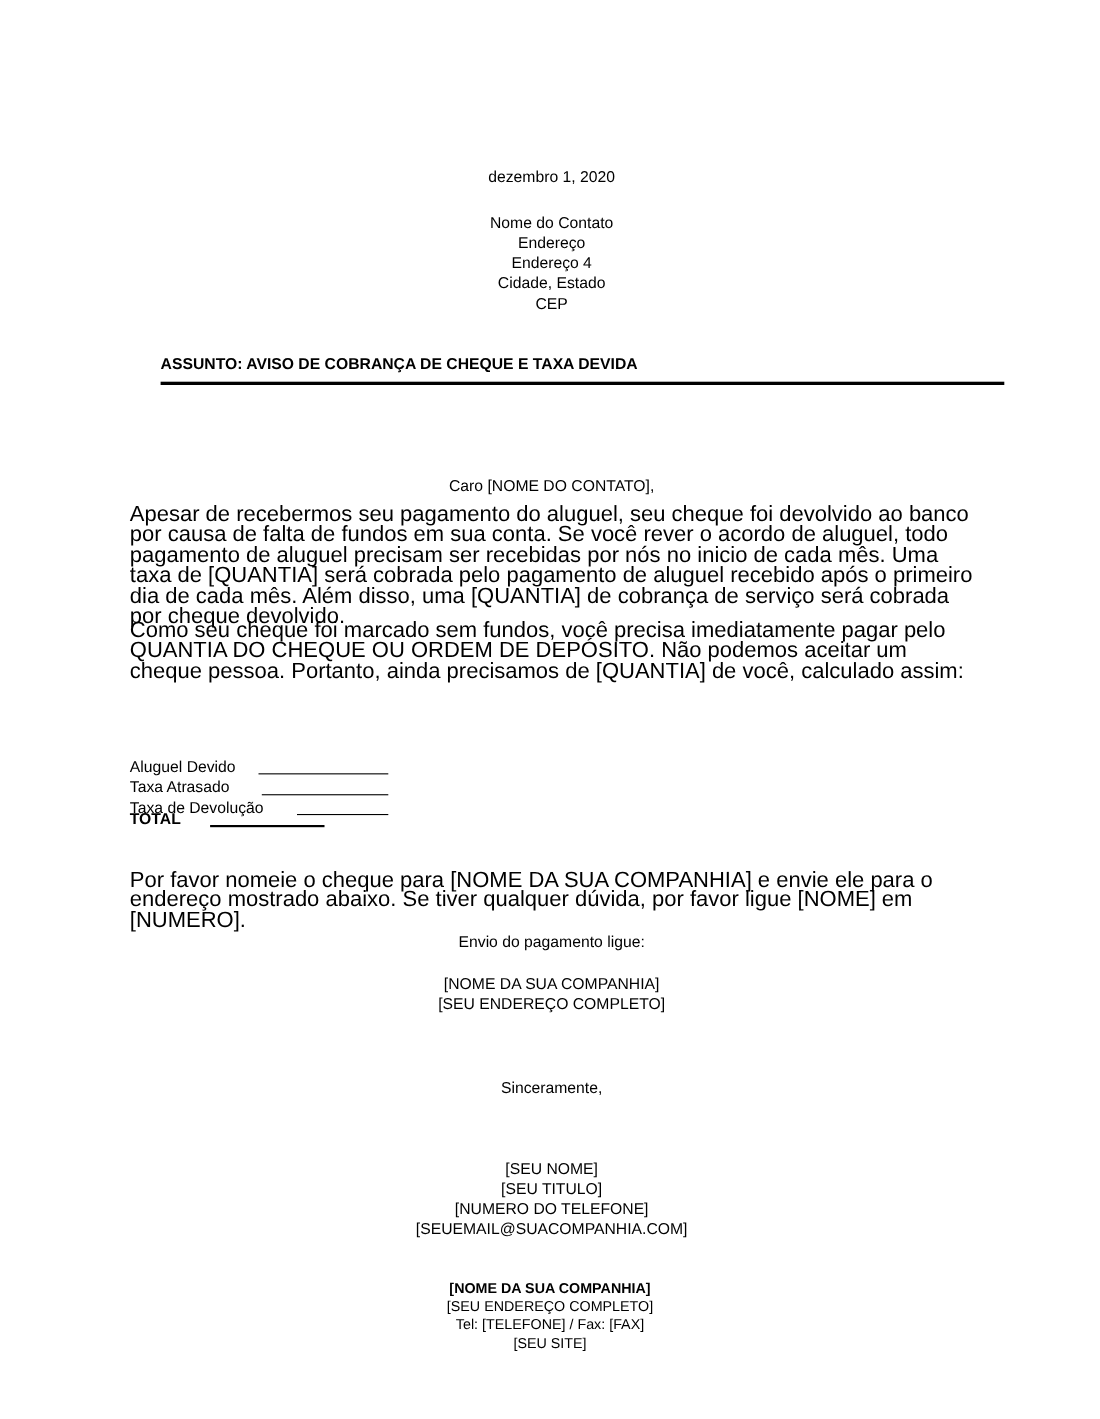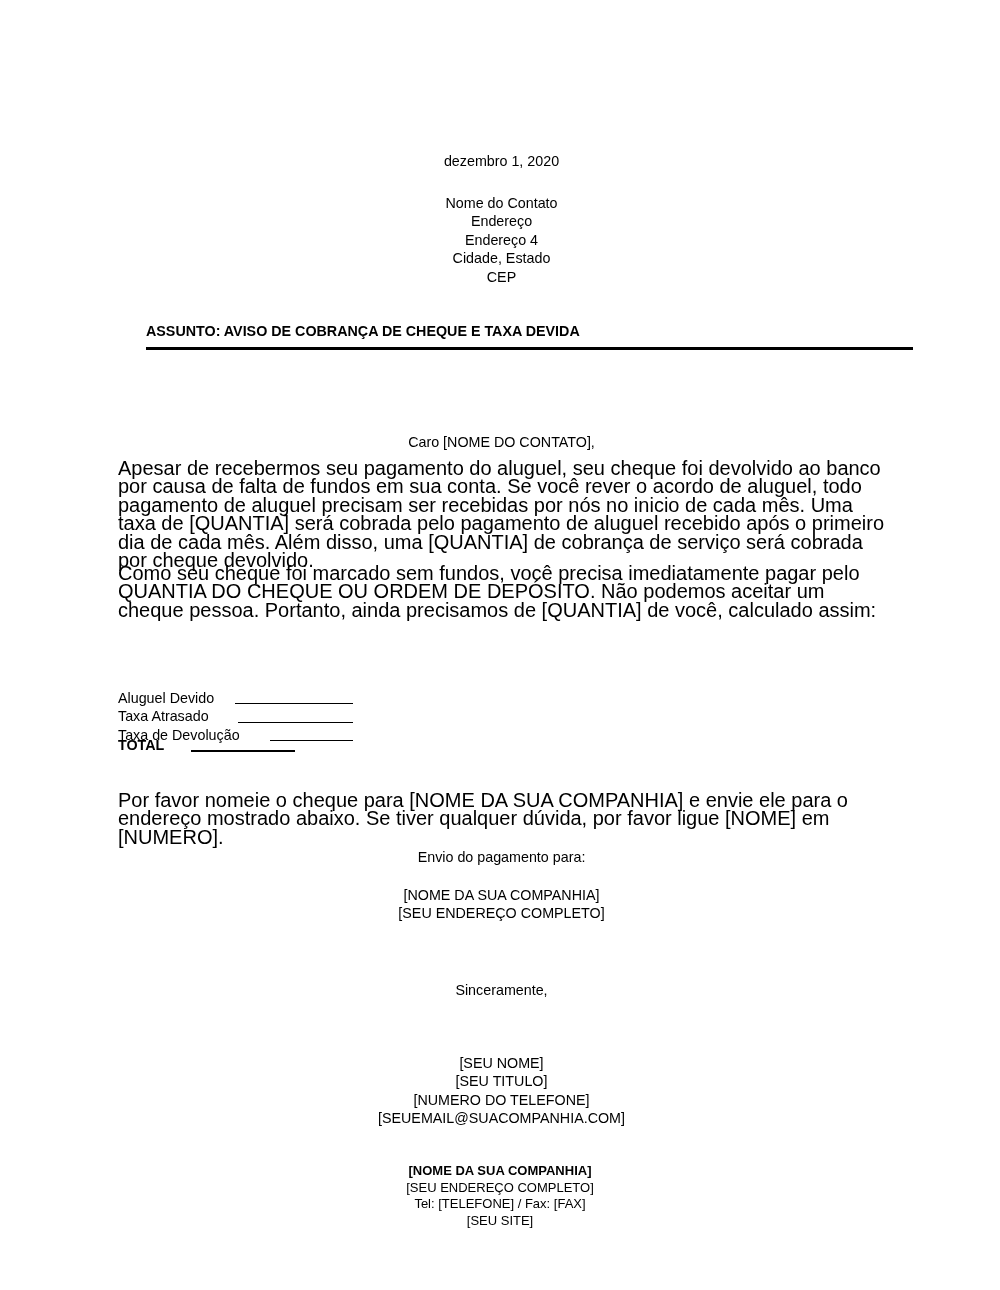--- a/index.html
+++ b/index.html
@@ -167,21 +167,21 @@
         <span class="fee-label">TOTAL</span>
         <span class="total-underline"></span>
       </div>
     </div>
 
     <div class="para3-block">
       <div class="para">Por favor nomeie o cheque para [NOME DA SUA COMPANHIA] e envie ele para o endereço mostrado abaixo. Se tiver qualquer dúvida, por favor ligue [NOME] em [NUMERO].</div>
     </div>
 
     <div class="remit-label-block">
-      <div class="line">Envio do pagamento para:</div>
+      <div class="line">Envio do pagamento ligue:</div>
     </div>
 
     <div class="remit-address-block">
       <div class="line">[NOME DA SUA COMPANHIA]</div>
       <div class="line">[SEU ENDEREÇO COMPLETO]</div>
     </div>
 
     <div class="closing-block">
       <div class="line">Sinceramente,</div>
     </div>

